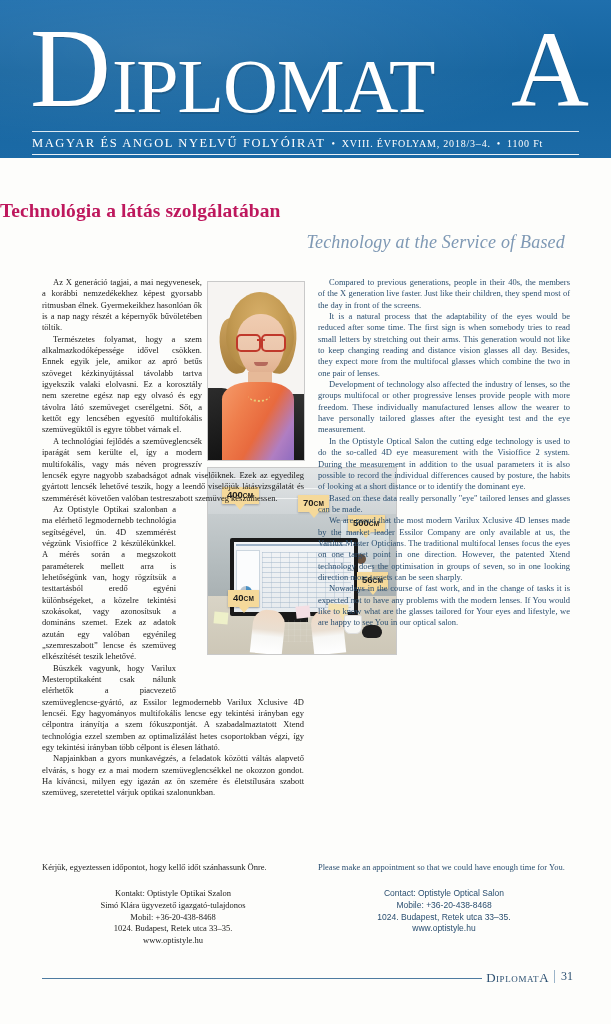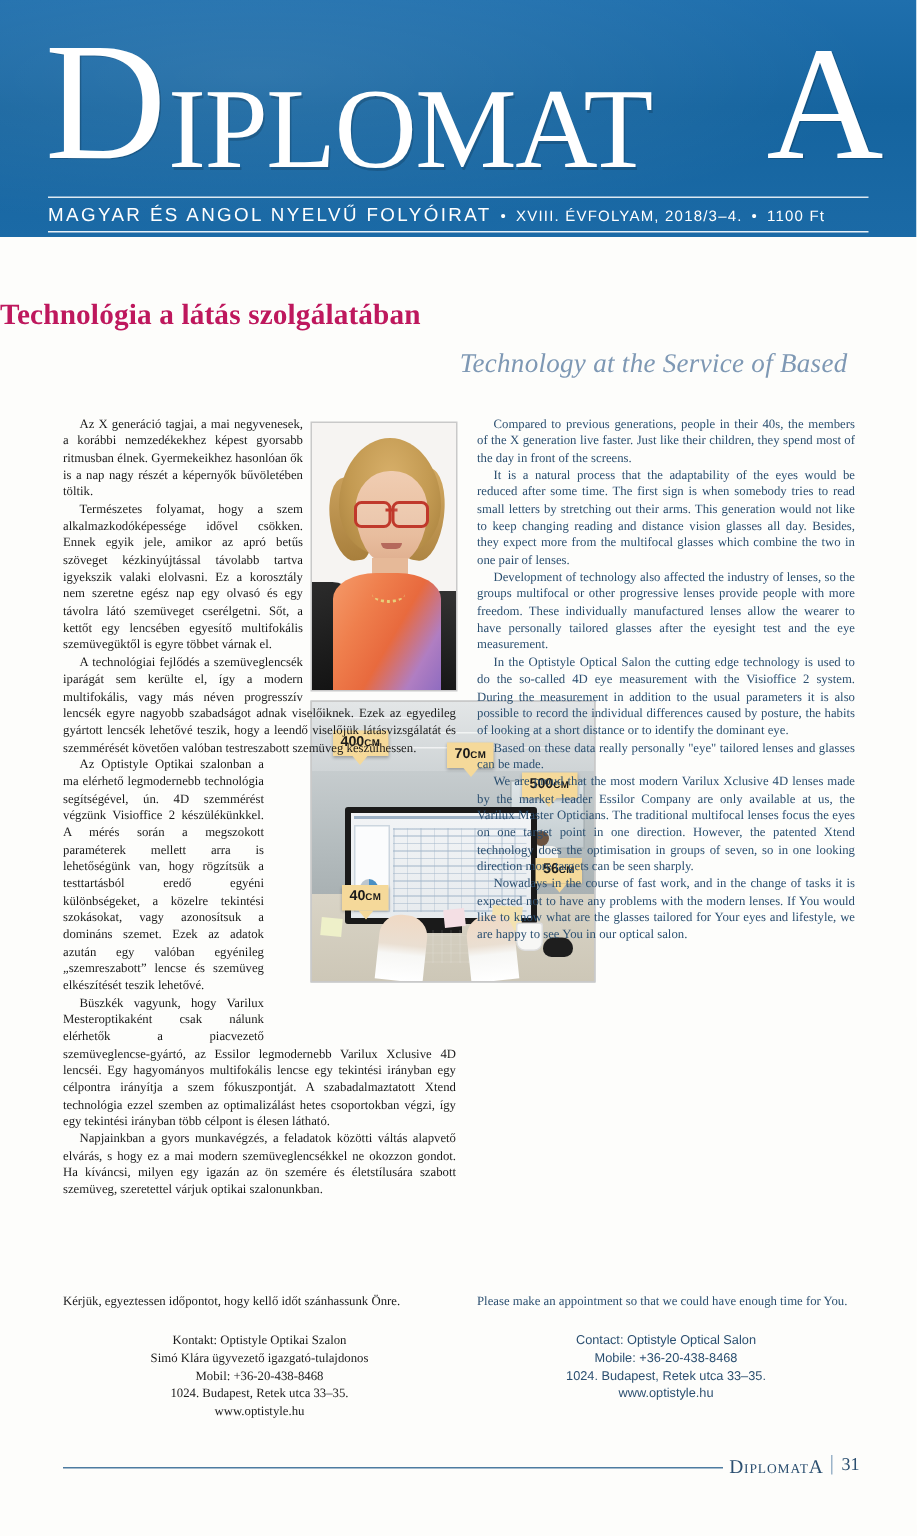--- a/index.html
+++ b/index.html
@@ -95,21 +95,21 @@
     top: 131px;
     height: 1px;
     background: rgba(255,255,255,0.85);
   }
   .mast-sub {
     position: absolute;
     left: 32px;
     top: 136px;
     width: 547px;
     color: #ffffff;
-    font-family: Liberation Sans, sans-serif;
+    font-family: Liberation Serif, serif;
     font-size: 12.5px;
     letter-spacing: 1.6px;
     white-space: nowrap;
     display: flex;
     align-items: baseline;
     gap: 6px;
   }
   .mast-sub .issue {
     font-size: 10px;
     letter-spacing: 0.8px;

